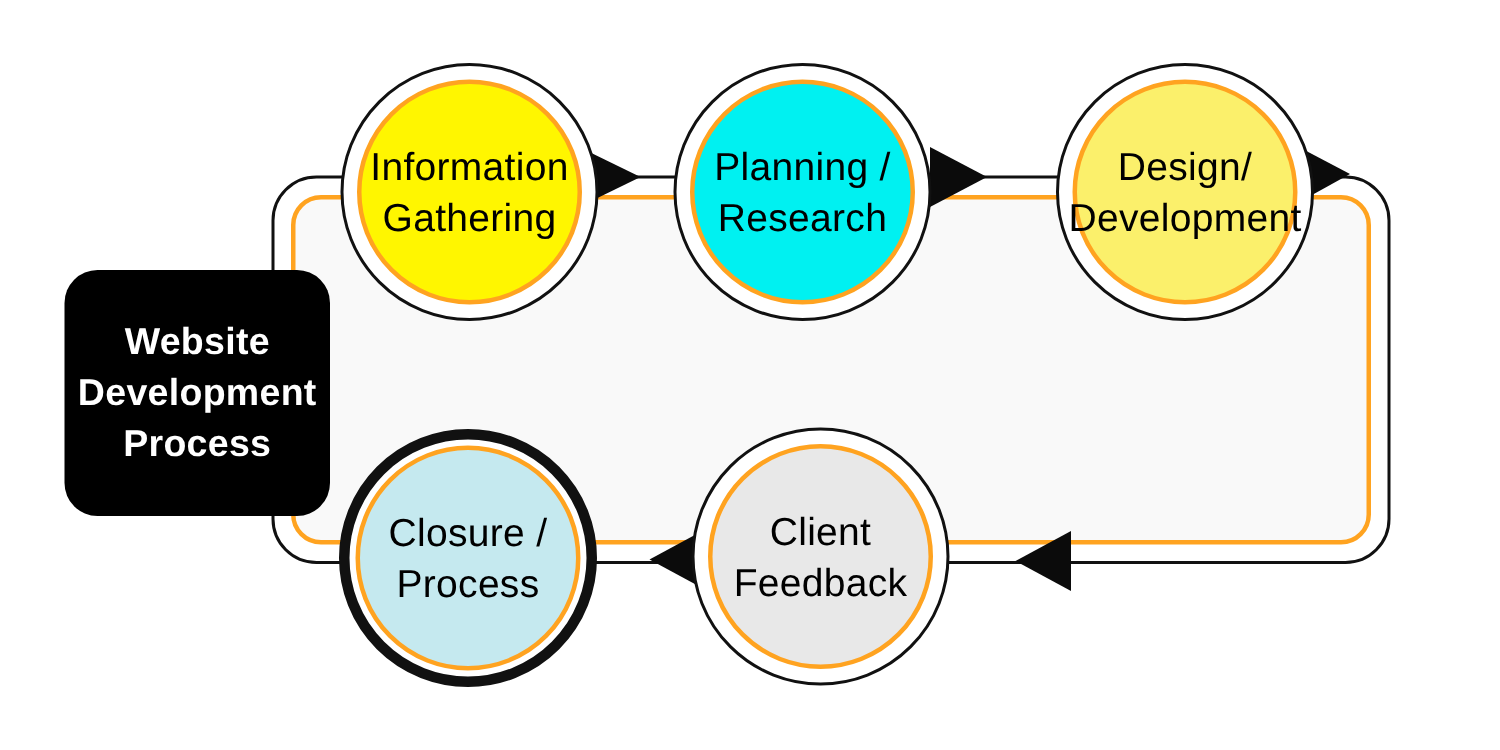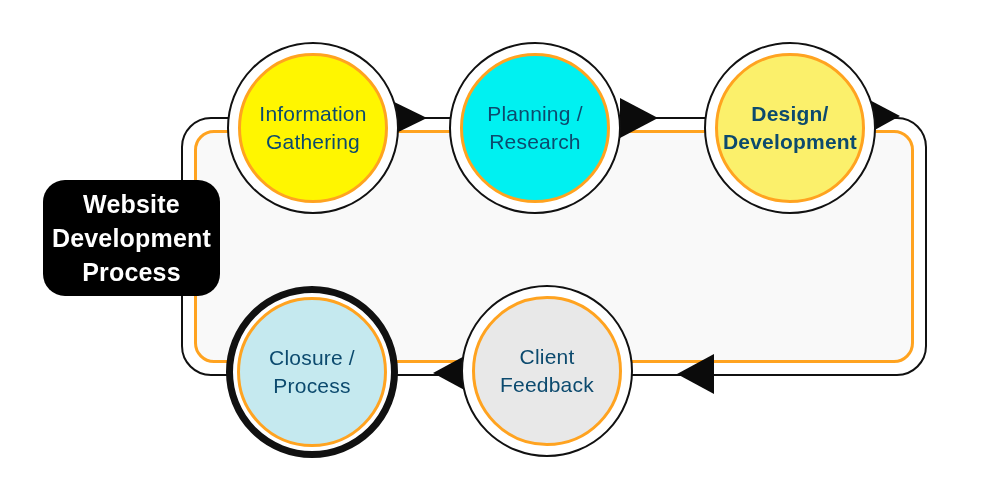--- a/index.html
+++ b/index.html
@@ -27,32 +27,32 @@
     display:flex; align-items:center; justify-content:center; z-index:3;
   }
   .node.thick { border-width:7px; }
   .node-inner {
     width:150px; height:150px; border-radius:50%;
     border:3.5px solid #FFA320; box-sizing:border-box;
     display:flex; align-items:center; justify-content:center;
     text-align:center;
   }
   .node-label {
-    font-size:21px; line-height:1.32; color:#0c4a6e;
+    font-size:26px; line-height:1.32; color:#000000;
     white-space:pre-line; letter-spacing:0.2px;text-align:center;
   }
   .pos-ig { left:227px; top:42px; }
   .pos-pr { left:449px; top:42px; }
   .pos-dd { left:704px; top:42px; }
   .pos-cs { left:226px; top:286px; }
   .pos-cf { left:461px; top:285px; }
   .pos-cw { left:705px; top:285px; }
   
   .title-box {
-    position:absolute; left:43px; top:180px; width:177px; height:116px;
+    position:absolute; left:43px; top:180px; width:177px; height:164px;
     background:#000000; border-radius:22px; z-index:4;
     display:flex; align-items:center; justify-content:center;
   }
   .title-text {
     color:#ffffff; font-size:25px; font-weight:700; line-height:1.36;
     text-align:center; white-space:pre-line; letter-spacing:0.2px;
   }
 </style>
 </head>
 <body>
@@ -79,21 +79,21 @@
   </div>
 
   <div class="node pos-pr">
     <div class="node-inner" style="background: rgb(0, 241, 241);">
       <span class="node-label">Planning /
 Research</span>
     </div>
   </div>
 
   <div class="node pos-dd">
-    <div class="node-inner" style="background: rgb(251, 240, 107); font-weight: bold;">
+    <div class="node-inner" style="background: rgb(251, 240, 107);">
       <span class="node-label">Design/
 Development</span>
     </div>
   </div>
 
 
   <div class="node pos-cf">
     <div class="node-inner" style="background: rgb(232, 232, 232);">
       <span class="node-label">Client
 Feedback</span>

